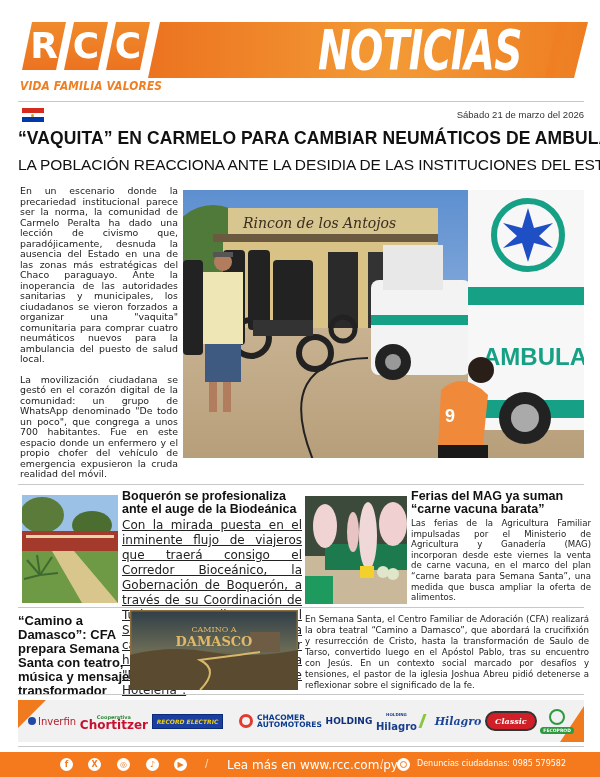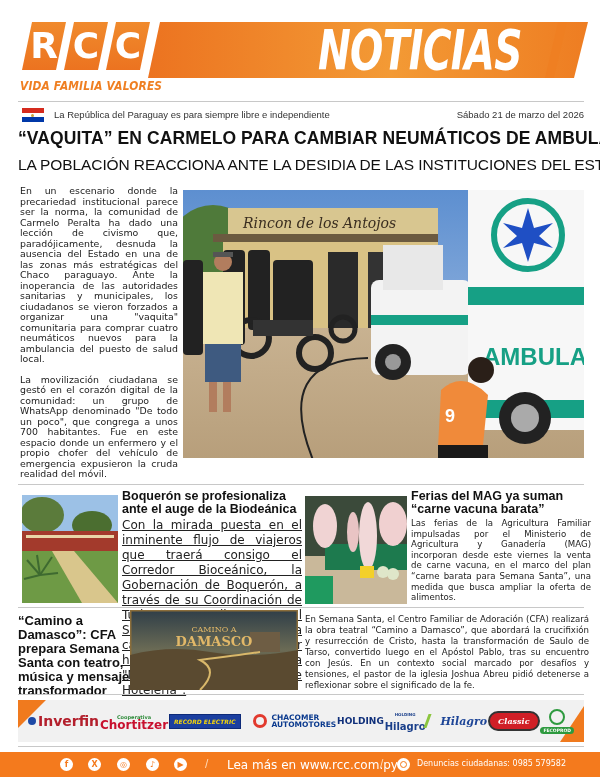--- a/index.html
+++ b/index.html
@@ -72,21 +72,21 @@
     line-height: 11px; text-align: justify; color: #222; font-family: "DejaVu Sans", sans-serif; }
 
   
   .sponsors { position: absolute; left: 18px; top: 700px; width: 566px; height: 42px; background: #f1f1f1; overflow: hidden; }
   .sp-corner-l { position: absolute; left: 0; top: 0; width: 28px; height: 28px; background: #f07a1e;
     clip-path: polygon(0 0, 100% 0, 0 100%); border-radius: 0 0 100% 0; }
   .sp-corner-r { position: absolute; right: 0; bottom: 0; width: 24px; height: 36px; background: #f07a1e;
     clip-path: polygon(100% 0, 100% 100%, 0 100%); }
   .sp-row { position: absolute; left: 10px; top: 4px; width: 546px; height: 34px; display: flex; align-items: center; justify-content: space-between; }
   .sp { display: flex; align-items: center; gap: 2px; font-family: "DejaVu Sans", sans-serif; white-space: nowrap; }
-  .sp-inverfin { color: #b31f2c; font-weight: 700; font-size: 14px; }
+  .sp-inverfin { color: #b31f2c; font-weight: 400; font-size: 10px; }
   .sp-inverfin .dot { width: 8px; height: 8px; border-radius: 50%; background: #1e4aa6; display: inline-block; }
   .sp-chort { flex-direction: column; color: #2e8b3a; font-size: 5px; line-height: 6px; font-weight: 700; text-align: center; }
   .sp-chort .big { font-size: 12px; color: #c8102e; }
   .sp-record { background: #1b3fa0; color: #f4d40b; font-size: 6px; font-weight: 700; font-style: italic; padding: 3px 4px; border: 1px solid #0d2a78; }
   .sp-chaco { color: #0b3a8e; font-size: 7.5px; line-height: 7.5px; font-weight: 700; margin-left: 12px; }
   .sp-chaco .ring { width: 14px; height: 14px; border-radius: 50%; border: 3px solid #e23a2e; margin-right: 2px; }
   .sp-fern { color: #0f2f7a; font-weight: 700; font-size: 9px; }
   .sp-hila { flex-direction: column; color: #1a3f8a; font-size: 10px; font-weight: 700; line-height: 10px; justify-content: flex-end; }
   .sp-neu { color: #1d4597; font-style: italic; font-weight: 700; font-size: 11px; font-family: "DejaVu Serif", serif; }
   .sp-neu .bar { width: 10px; height: 14px; border-left: 3px solid #8cc63f; transform: skewX(-20deg); margin-right: 2px; }
@@ -123,21 +123,20 @@
 </div>
 
 <div class="rule" style="top:101px"></div>
 
 <div class="topline">
   <div class="flag">
     <div class="r"></div>
       <div class="w"></div>
       <div class="b"></div>
   </div>
-  <span class="motto">La República del Paraguay es para siempre libre e independiente</span>
   <span class="date">Sábado 21 de marzo del 2026</span>
 </div>
 
 <div class="headline">“VAQUITA” EN CARMELO PARA CAMBIAR NEUMÁTICOS DE AMBULANCIA</div>
 <div class="subhead">LA POBLACIÓN REACCIONA ANTE LA DESIDIA DE LAS INSTITUCIONES DEL ESTADO</div>
 
 <div class="lead-text">
   <p>En un escenario donde la precariedad institucional parece ser la norma, la comunidad de Carmelo Peralta ha dado una lección de civismo que, paradójicamente, desnuda la ausencia del Estado en una de las zonas más estratégicas del Chaco paraguayo. Ante la inoperancia de las autoridades sanitarias y municipales, los ciudadanos se vieron forzados a organizar una "vaquita" comunitaria para comprar cuatro neumáticos nuevos para la ambulancia del puesto de salud local.</p>
   <p>La movilización ciudadana se gestó en el corazón digital de la comunidad: un grupo de WhatsApp denominado "De todo un poco", que congrega a unos 700 habitantes. Fue en este espacio donde un enfermero y el propio chofer del vehículo de emergencia expusieron la cruda realidad del móvil.</p>
 </div>

